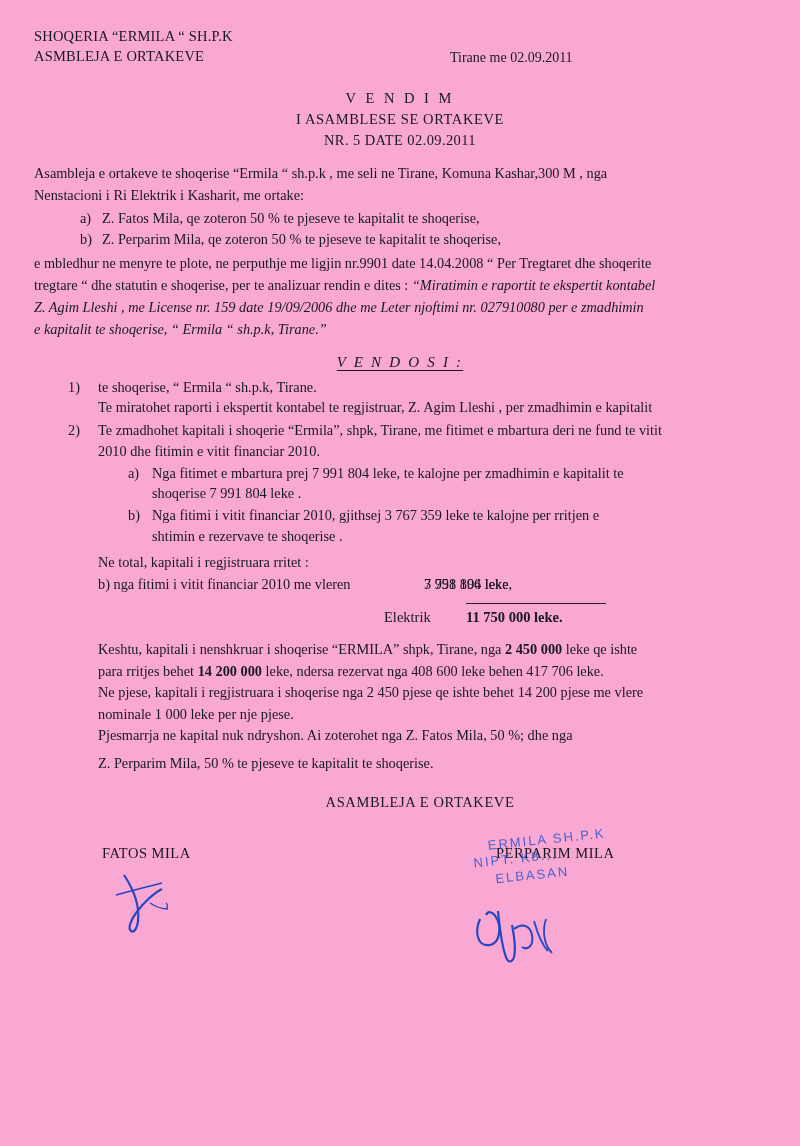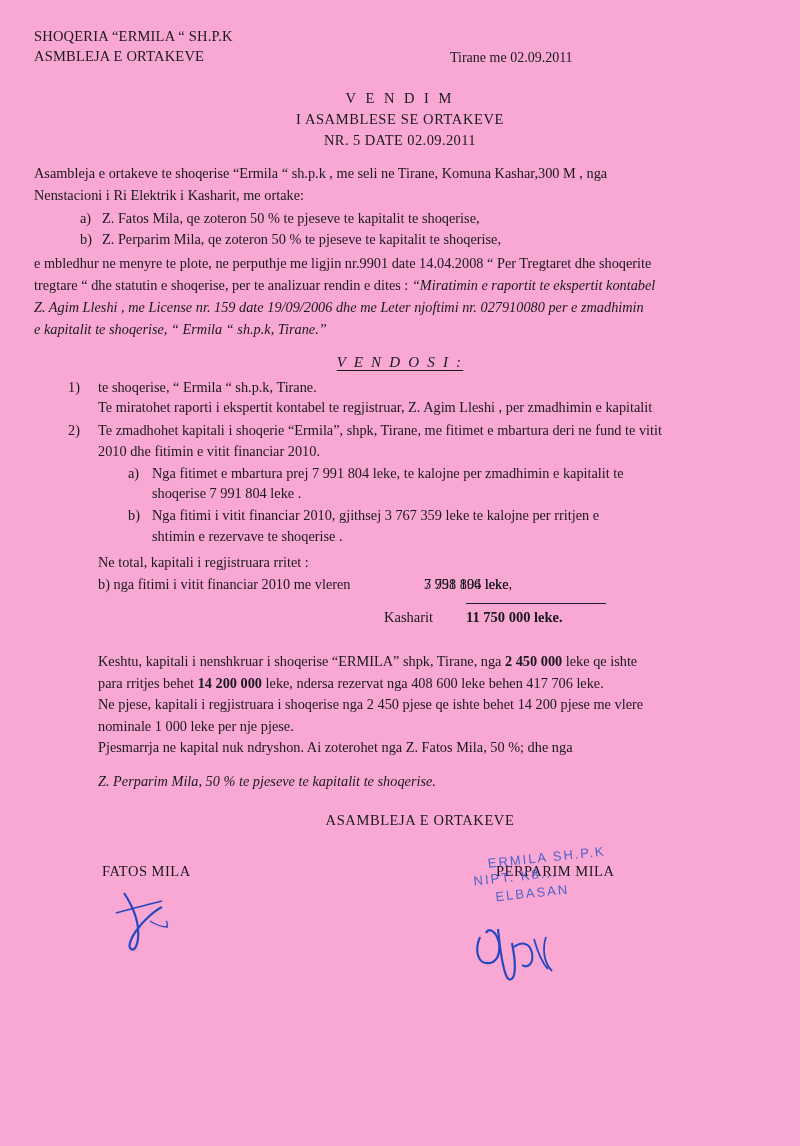--- a/index.html
+++ b/index.html
@@ -179,21 +179,21 @@
     left: 432px;
     top: -6px;
     width: 140px;
     border-top: 1px solid #1d1d28;
   }
   .b { font-weight: bold; }
   .tail {
     padding-left: 64px;
     font-size: 14.3px;
     line-height: 1.5;
-    margin-top: 20px;
+    margin-top: 8px;
   }
   .assembly {
     text-align: center;
     margin-top: 20px;
     font-size: 14.5px;
     letter-spacing: 0.6px;
     padding-left: 40px;
   }
   
   .sign-area {
@@ -310,34 +310,34 @@
       <div class="blk-indent row-amt">
         <span class="amt">7 991 804   leke</span>
       </div>
       <div class="blk-indent row-amt">
         <span>b) nga fitimi i vitit financiar 2010 me vleren</span>
         <span class="amt">3 758 196   leke,</span>
       </div>
 
       <div class="total-row">
         <span class="total-rule"></span>
-        <span class="tl">Kasharit</span>
+        <span class="tl">Elektrik</span>
         <span class="tv">11 750 000   leke.</span>
       </div>
 
       <div class="tail">
         <span>Keshtu,  kapitali i nenshkruar i shoqerise “ERMILA” shpk, Tirane, nga </span><span class="b">2 450 000</span><span> leke qe  ishte</span>
       </div>
       <div class="tail" style="margin-top:0;">
         <span>para rritjes behet </span><span class="b">14 200 000</span><span> leke, ndersa rezervat nga  408 600 leke behen 417 706  leke.</span>
       </div>
       <div class="tail" style="margin-top:0;">Ne pjese, kapitali i regjistruara i shoqerise nga 2 450  pjese qe ishte behet  14 200  pjese me vlere</div>
       <div class="tail" style="margin-top:0;">nominale 1 000 leke per nje pjese.</div>
       <div class="tail" style="margin-top:0;">Pjesmarrja ne kapital nuk ndryshon. Ai zoterohet nga Z. Fatos Mila, 50 %;  dhe nga</div>
-      <div class="tail" style="margin-top:12px;font-style:italic;">Z. Perparim Mila, 50 % te pjeseve te kapitalit te shoqerise.</div>
+      <div class="tail" style="margin-top:6px;">Z. Perparim Mila, 50 % te pjeseve te kapitalit te shoqerise.</div>
 
       <div class="assembly">ASAMBLEJA E ORTAKEVE</div>
 
       <div class="sign-area">
         <div class="sign-left">FATOS MILA</div>
         <div class="sign-right">PERPARIM MILA</div>
 
         <div class="stamp">
           <span class="s1">ERMILA  SH.P.K</span>
           <span class="s2">NIPT: K8...</span>

